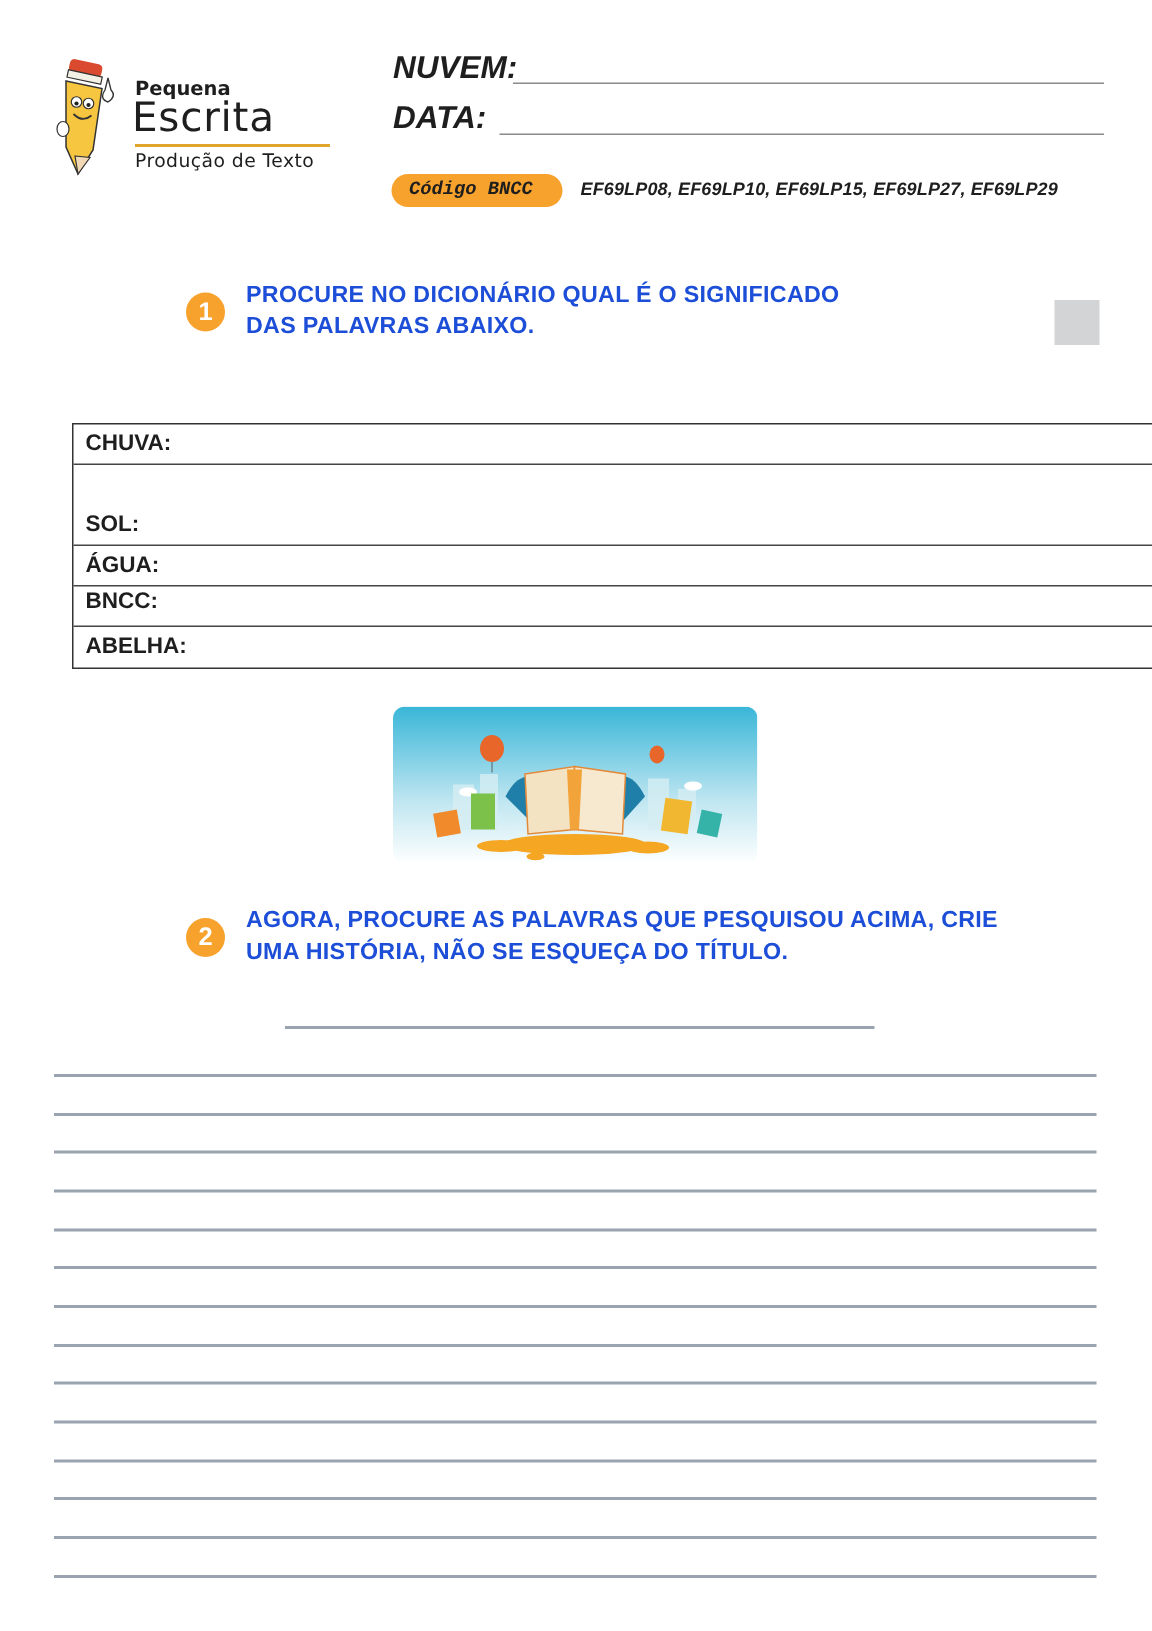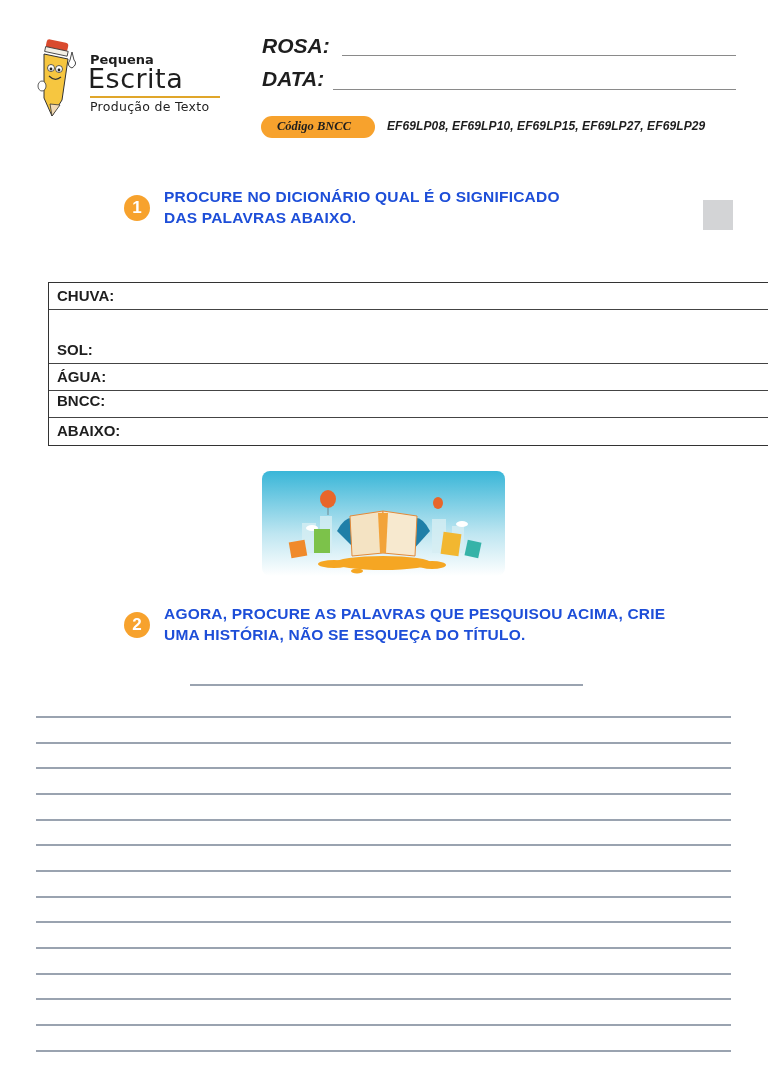--- a/index.html
+++ b/index.html
@@ -4,21 +4,21 @@
 <style>
   html, body { margin:0; padding:0; }
   body { width:768px; height:1087px; background:#fff; position:relative; overflow:hidden; font-family:"DejaVu Sans", sans-serif; color:#1e1e1e; }
   .abs { position:absolute; }
   .logo-pequena { left:90px; top:52px; font-size:13px; font-weight:bold; font-family:"DejaVu Sans", sans-serif; }
   .logo-escrita { left:88px; top:63px; font-size:27px; font-family:"DejaVu Sans", sans-serif; letter-spacing:0.5px; }
   .logo-bar { left:90px; top:96px; width:130px; height:2px; background:#e0a62a; }
   .logo-sub { left:90px; top:99px; font-size:12.5px; font-family:"DejaVu Sans", sans-serif; letter-spacing:0.3px; }
   .field-label { font-family:"Liberation Sans", sans-serif; font-weight:bold; font-style:italic; font-size:21px; color:#1e1e1e; }
   .field-line { height:1px; background:#8a8a8a; }
-  .bncc-badge { left:261px; top:116px; width:114px; height:22px; background:#f7a22d; border-radius:11px; font-family:Liberation Serif, serif; font-weight:bold; font-style:italic; font-size:12.5px; line-height:20px; text-align:center; color:#1e1e1e; box-sizing:border-box; padding-right:8px; }
+  .bncc-badge { left:261px; top:116px; width:114px; height:22px; background:#f7a22d; border-radius:11px; font-family:Liberation Mono, monospace; font-weight:bold; font-style:italic; font-size:12.5px; line-height:20px; text-align:center; color:#1e1e1e; box-sizing:border-box; padding-right:8px; }
   .bncc-codes { left:387px; top:119px; font-family:"Liberation Sans", sans-serif; font-weight:bold; font-style:italic; font-size:12px; color:#1e1e1e; letter-spacing:0.1px; }
   .num-badge { width:26px; height:26px; border-radius:50%; background:#f7a22d; color:#fff; font-family:"Liberation Sans", sans-serif; font-weight:bold; font-size:17px; text-align:center; line-height:26px; }
   .instruction { font-family:"Liberation Sans", sans-serif; font-weight:bold; font-size:15.5px; line-height:21px; color:#1d4ed8; letter-spacing:0.2px; }
   .gray-box { left:703px; top:200px; width:30px; height:30px; background:#d3d4d6; }
   .word-table { left:48px; top:282px; width:748px; height:164px; border:1.5px solid #333; box-sizing:border-box; }
   .word-row { position:absolute; left:0; right:0; height:27px; border-bottom:1.5px solid #444; box-sizing:border-box; }
   .word-row:last-child { border-bottom:none; }
   .word-label { position:absolute; left:8px; top:4px; font-family:"Liberation Sans", sans-serif; font-weight:bold; font-size:15px; color:#1e1e1e; }
   .illustration { left:262px; top:471px; width:243px; height:105px; border-radius:8px; overflow:hidden; }
   .writing-line { left:36px; width:695px; height:2px; background:#9aa3b0; }
@@ -40,21 +40,21 @@
     <path d="M13 38 Q19 44 25 39" stroke="#333" stroke-width="1.2" fill="none"></path>
     <path d="M34 22 L36 14 L38 22 Q42 26 36 30 Q30 28 34 22 Z" fill="#fff" stroke="#333" stroke-width="0.9"></path>
     <ellipse cx="6" cy="48" rx="4" ry="5" fill="#fff" stroke="#333" stroke-width="0.8"></ellipse>
   </svg>
 </div>
 <div class="abs logo-pequena">Pequena</div>
 <div class="abs logo-escrita">Escrita</div>
 <div class="abs logo-bar"></div>
 <div class="abs logo-sub">Produção de Texto</div>
 
-<div class="abs field-label" style="left:262px;top:34px;">ROSA:</div>
+<div class="abs field-label" style="left:262px;top:34px;">NUVEM:</div>
 <div class="abs field-line" style="left:342px;top:55px;width:394px;"></div>
 <div class="abs field-label" style="left:262px;top:67px;">DATA:</div>
 <div class="abs field-line" style="left:333px;top:89px;width:403px;"></div>
 
 <div class="abs bncc-badge">Código BNCC</div>
 <div class="abs bncc-codes">EF69LP08, EF69LP10, EF69LP15, EF69LP27, EF69LP29</div>
 
 <div class="abs num-badge" style="left:124px;top:195px;">1</div>
 <div class="abs instruction" style="left:164px;top:186px;">
   <div>PROCURE NO DICIONÁRIO QUAL É O SIGNIFICADO</div>
@@ -69,21 +69,21 @@
   <div class="word-row" style="top:54px;">
       <span class="word-label">SOL:</span>
     </div>
   <div class="word-row" style="top:81px;">
       <span class="word-label">ÁGUA:</span>
     </div>
   <div class="word-row" style="top:108px;">
       <span class="word-label" style="top:1px;">BNCC:</span>
     </div>
   <div class="word-row" style="top:135px;height:27px;border-bottom:none;">
-      <span class="word-label">ABAIXO:</span>
+      <span class="word-label">ABELHA:</span>
     </div>
 </div>
 
 <div class="abs illustration">
   <svg width="243" height="105" viewBox="0 0 243 105">
     <defs>
       <linearGradient id="sky" x1="0" y1="0" x2="0" y2="1">
         <stop offset="0" stop-color="#39b6d8"></stop>
         <stop offset="0.6" stop-color="#bfe6f1"></stop>
         <stop offset="1" stop-color="#ffffff"></stop>

